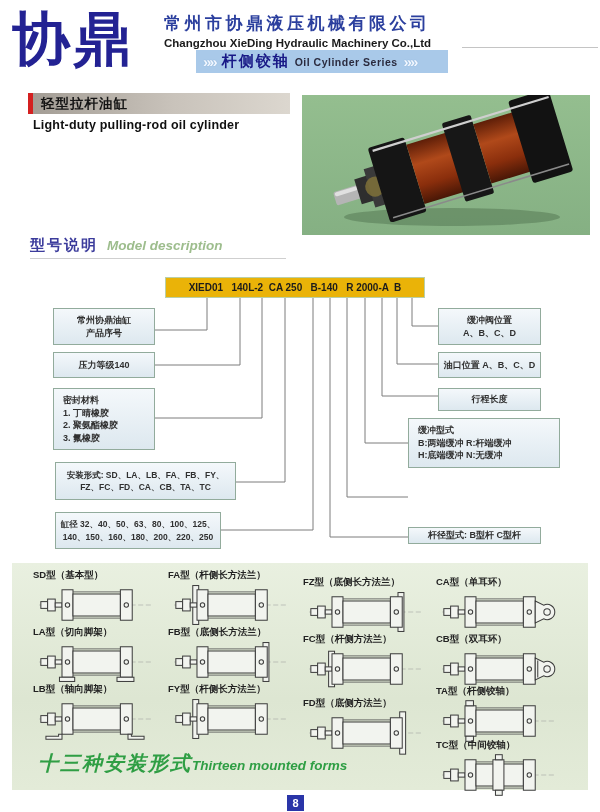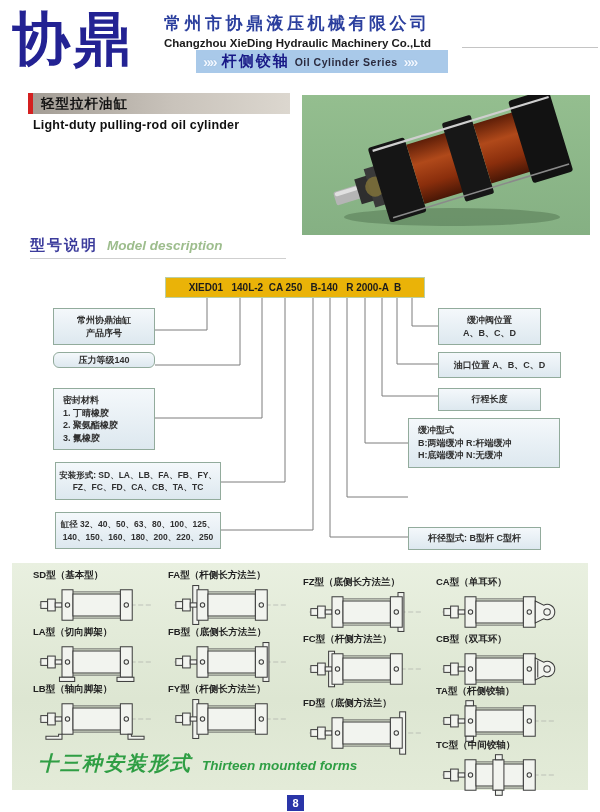--- a/index.html
+++ b/index.html
@@ -34,21 +34,21 @@
   .mbox{position:absolute;background:linear-gradient(180deg,#f4f8fb,#dde8ef);border:1px solid #92ab9c;display:flex;flex-direction:column;justify-content:center;align-items:center;font-size:9px;font-weight:bold;color:#303030;line-height:12.5px;text-align:center;white-space:nowrap;overflow:hidden}
   .mbox.left{align-items:flex-start;text-align:left;padding-left:9px}
   .mbox.wide{font-size:8.5px;padding-left:2px;padding-right:2px}
 
   
   .forms-panel{position:absolute;left:12px;top:563px;width:576px;height:227px;background:linear-gradient(180deg,#e9f0e0,#dde6d2 60%,#e3ebd8)}
   .form-item{position:absolute;white-space:nowrap}
   .form-label{font-size:9.5px;font-weight:bold;color:#222;letter-spacing:0;margin-bottom:1px}
   .caption{position:absolute;left:38px;top:750px;white-space:nowrap}
   .caption .cn{font-size:20px;font-weight:bold;font-style:italic;color:#2f9e44;letter-spacing:2px}
-  .caption .en{font-size:13.5px;font-weight:bold;font-style:italic;color:#2f9e44;margin-left:10px}
+  .caption .en{font-size:13.5px;font-weight:bold;font-style:italic;color:#2f9e44;}
 
   .page-num{position:absolute;left:287px;top:795px;width:17px;height:16px;background:#2a35a8;color:#ffffff;font-size:11px;font-weight:bold;text-align:center;line-height:16px}
 </style>
 </head>
 <body>
 
 <div class="page">
 
   <div class="logo">协鼎</div>
   <div class="company">
@@ -117,53 +117,53 @@
 
   <div class="caption">
     <span class="cn">十三种安装形式</span><span class="en">Thirteen mounted forms</span>
   </div>
 
   <div class="page-num">8</div>
 <div class="mbox" style="left: 53px; top: 308px; width: 102px; height: 37px;">
       <div>常州协鼎油缸</div>
       <div>产品序号</div>
     </div>
-    <div class="mbox" style="left: 53px; top: 352px; width: 102px; height: 16px; border-radius: 6px;">
+    <div class="mbox" style="left: 53px; top: 352px; width: 102px; height: 26px;">
       <div>压力等级140</div>
     </div>
     <div class="mbox left" style="left: 53px; top: 388px; width: 102px; height: 62px;">
       <div>密封材料</div>
       <div>1. 丁晴橡胶</div>
       <div>2. 聚氨酯橡胶</div>
       <div>3. 氟橡胶</div>
     </div>
-    <div class="mbox wide" style="left: 55px; top: 462px; width: 166px; height: 38px;">
+    <div class="mbox wide" style="left: 55px; top: 462px; width: 181px; height: 38px;">
       <div>安装形式: SD、LA、LB、FA、FB、FY、</div>
       <div>FZ、FC、FD、CA、CB、TA、TC</div>
     </div>
     <div class="mbox wide" style="left: 55px; top: 512px; width: 166px; height: 37px;">
       <div>缸径 32、40、50、63、80、100、125、</div>
       <div>140、150、160、180、200、220、250</div>
     </div>
     <div class="mbox" style="left: 438px; top: 308px; width: 103px; height: 37px;">
       <div>缓冲阀位置</div>
       <div>A、B、C、D</div>
     </div>
-    <div class="mbox" style="left: 438px; top: 352px; width: 123px; height: 26px; text-align: right;">
+    <div class="mbox" style="left: 438px; top: 352px; width: 103px; height: 26px; text-align: right;">
       <div>油口位置 A、B、C、D</div>
     </div>
     <div class="mbox" style="left: 438px; top: 388px; width: 103px; height: 23px;">
       <div>行程长度</div>
     </div>
     <div class="mbox left" style="left: 408px; top: 418px; width: 152px; height: 50px;">
       <div>缓冲型式</div>
       <div>B:两端缓冲  R:杆端缓冲</div>
       <div>H:底端缓冲  N:无缓冲</div>
     </div>
-    <div class="mbox" style="left: 408px; top: 527px; width: 133px; height: 23px;">
+    <div class="mbox" style="left: 408px; top: 527px; width: 133px; height: 17px;">
       <div>杆径型式: B型杆 C型杆</div>
     </div>
     <div class="form-item" style="left: 33px; top: 569px;"><div class="form-label">SD型（基本型）</div><svg width="124" height="44" viewBox="0 0 132 52">
         <line x1="0" y1="26" x2="132" y2="26" stroke="#9a9a9a" stroke-width="0.6" stroke-dasharray="6 3"></line>
         <rect x="2" y="22" width="8" height="8" fill="#f2f4ef" stroke="#3c3c3c" stroke-width="1.2"></rect>
         <rect x="10" y="19" width="9" height="14" fill="#f2f4ef" stroke="#3c3c3c" stroke-width="1.2"></rect>
         <rect x="19" y="23.5" width="8" height="5" fill="#f2f4ef" stroke="#3c3c3c" stroke-width="1.2"></rect>
         <rect x="27" y="8" width="13" height="36" fill="#f2f4ef" stroke="#3c3c3c" stroke-width="1.2"></rect>
         <rect x="40" y="13" width="56" height="26" fill="#f2f4ef" stroke="#3c3c3c" stroke-width="1.2"></rect>
         <line x1="40" y1="10.5" x2="96" y2="10.5" stroke="#555" stroke-width="1"></line>

